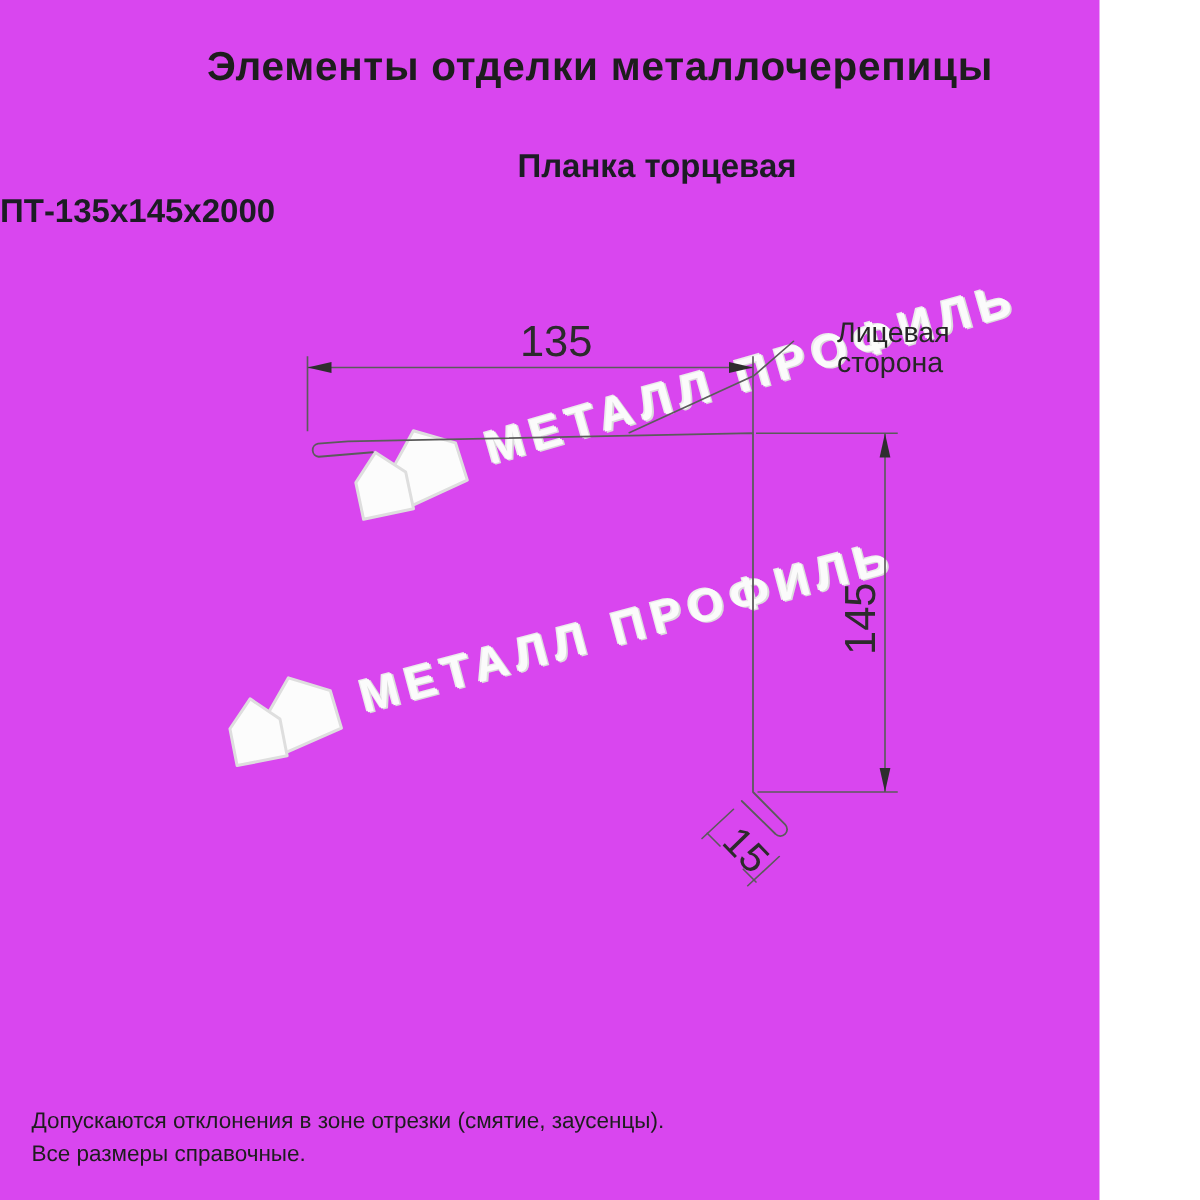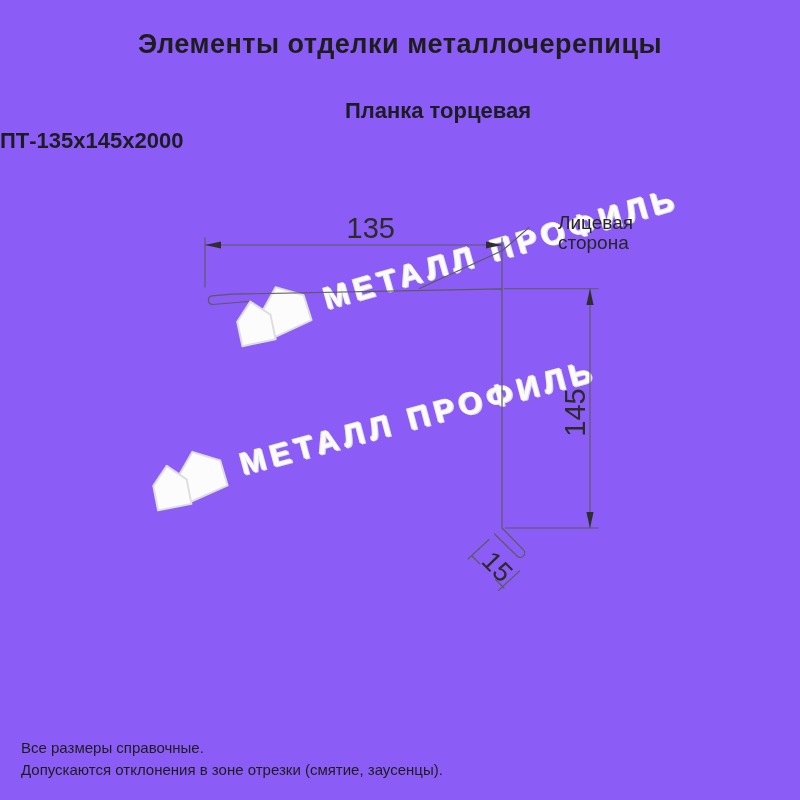--- a/index.html
+++ b/index.html
@@ -1,17 +1,17 @@
 <!DOCTYPE html>
 <html><head>
 <meta charset="utf-8">
 <style>
   html,body{margin:0;padding:0;background:#ffffff;}
   .page{
-    position:relative;width:800px;height:800px;background:#8b5cf6;overflow:hidden;
+    position:relative;width:733px;height:800px;background:#d946ef;overflow:hidden;
     font-family:"Liberation Sans",sans-serif;color:#1d1d1d;
   }
   .title{
     position:absolute;top:29px;left:0;width:800px;text-align:center;
     font-size:27px;font-weight:bold;letter-spacing:0.5px;color:#1d1d1d;
   }
   .product-name{
     position:absolute;top:98px;left:0;width:800px;text-align:center;
     font-size:22px;font-weight:bold;color:#1c1c24;padding-left:38px;
   }
@@ -104,17 +104,17 @@
 
     <path d="M529,227.5 L502.5,250.5 L419.5,288.5" fill="none" stroke="#5b5b5b" stroke-width="1.1" stroke-linecap="round"></path>
   </svg>
 
   <div class="dim dim-135-label">135</div>
   <div class="dim dim-145-label">145</div>
   <div class="dim dim-15-label">15</div>
   <div class="face-label">Лицевая сторона</div>
 
   <div class="footer">
+    <div>Допускаются отклонения в зоне отрезки (смятие, заусенцы).</div>
     <div>Все размеры справочные.</div>
-    <div>Допускаются отклонения в зоне отрезки (смятие, заусенцы).</div>
   </div>
 
 </div>
 
 </body></html>

